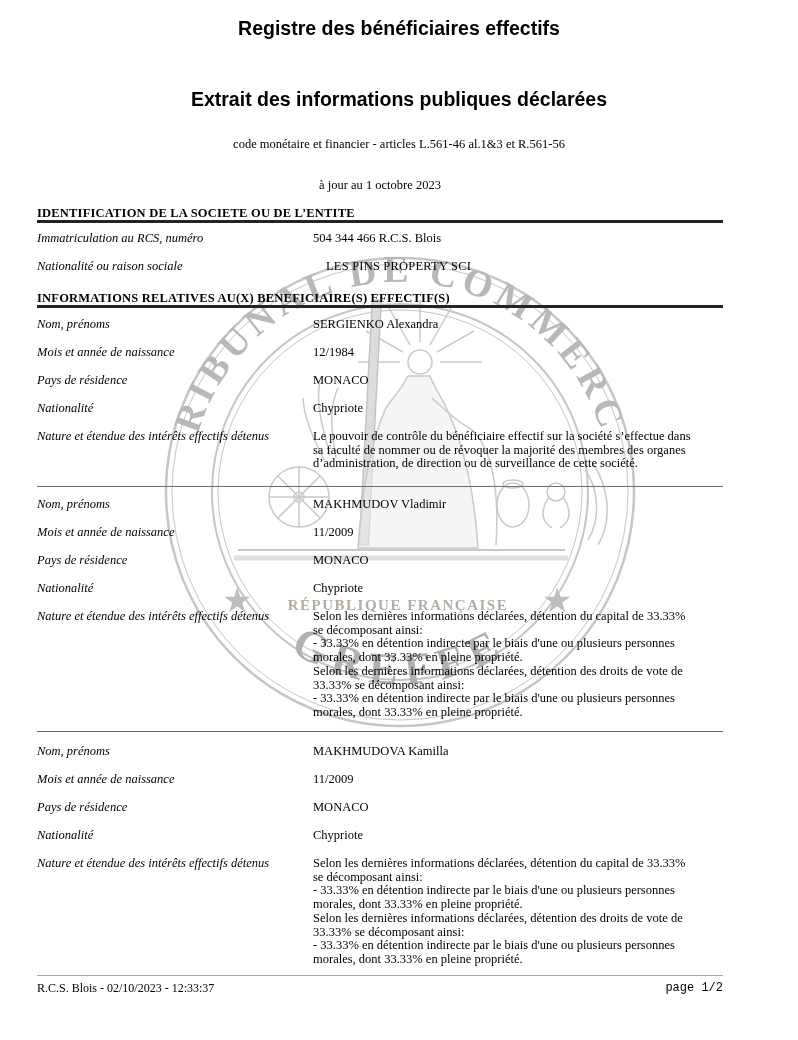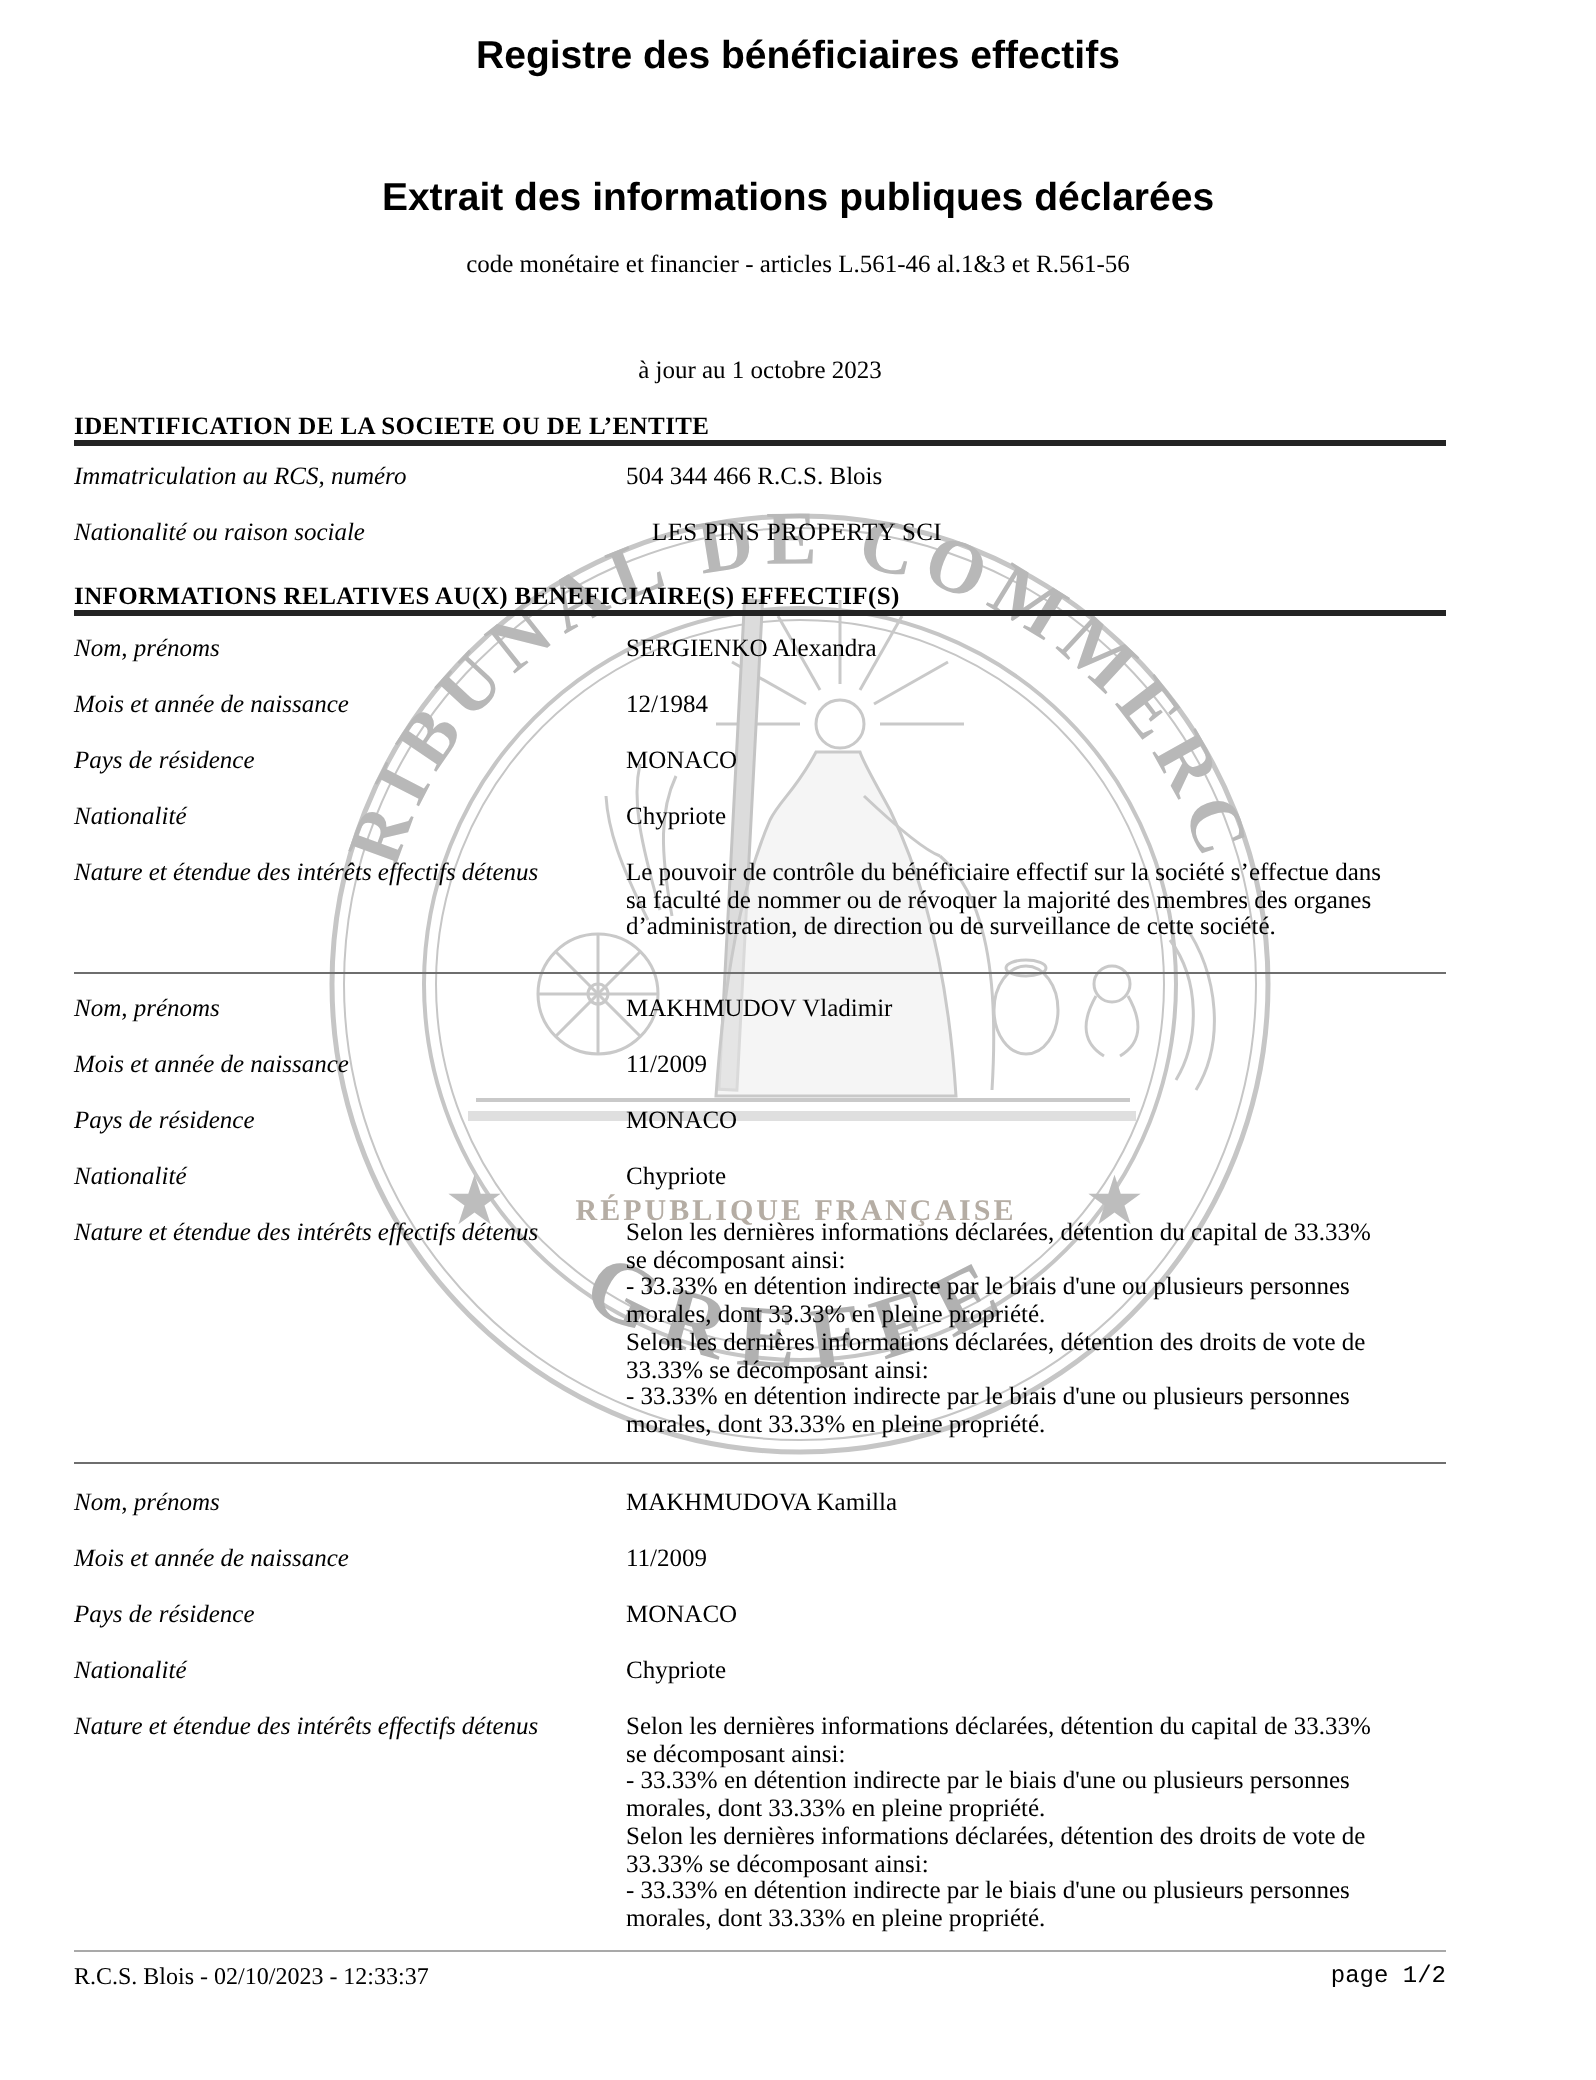--- a/index.html
+++ b/index.html
@@ -88,21 +88,21 @@
     <text x="222" y="612" font-size="34" fill="#bdbdbd">★</text>
     <text x="542" y="612" font-size="34" fill="#bdbdbd">★</text>
     <text x="398" y="610" font-size="15" font-weight="bold" letter-spacing="1.5" fill="#b5ada4" text-anchor="middle" font-family="Liberation Serif, serif">RÉPUBLIQUE FRANÇAISE</text>
   </svg>
 
   <div class="layer content">
 
     <div class="center-full doc-title" style="top:17px">Registre des bénéficiaires effectifs</div>
 
     <div class="center-full doc-title" style="top:88px">Extrait des informations publiques déclarées</div>
-    <div class="center-full doc-note" style="top:125px">code monétaire et financier - articles L.561-46 al.1&amp;3 et R.561-56</div>
+    <div class="center-full doc-note" style="top:137px">code monétaire et financier - articles L.561-46 al.1&amp;3 et R.561-56</div>
 
     <div class="center-body doc-note" style="top:178px">à jour au 1 octobre 2023</div>
 
     <div class="sec-head" style="top:206px">IDENTIFICATION DE LA SOCIETE OU DE L’ENTITE</div>
     <div class="sec-rule" style="top:220px"></div>
 
     <div class="row" style="top:232px">
       <span class="lab">Immatriculation au RCS, numéro</span>
       <span class="val">504 344 466 R.C.S. Blois</span>
     </div>

